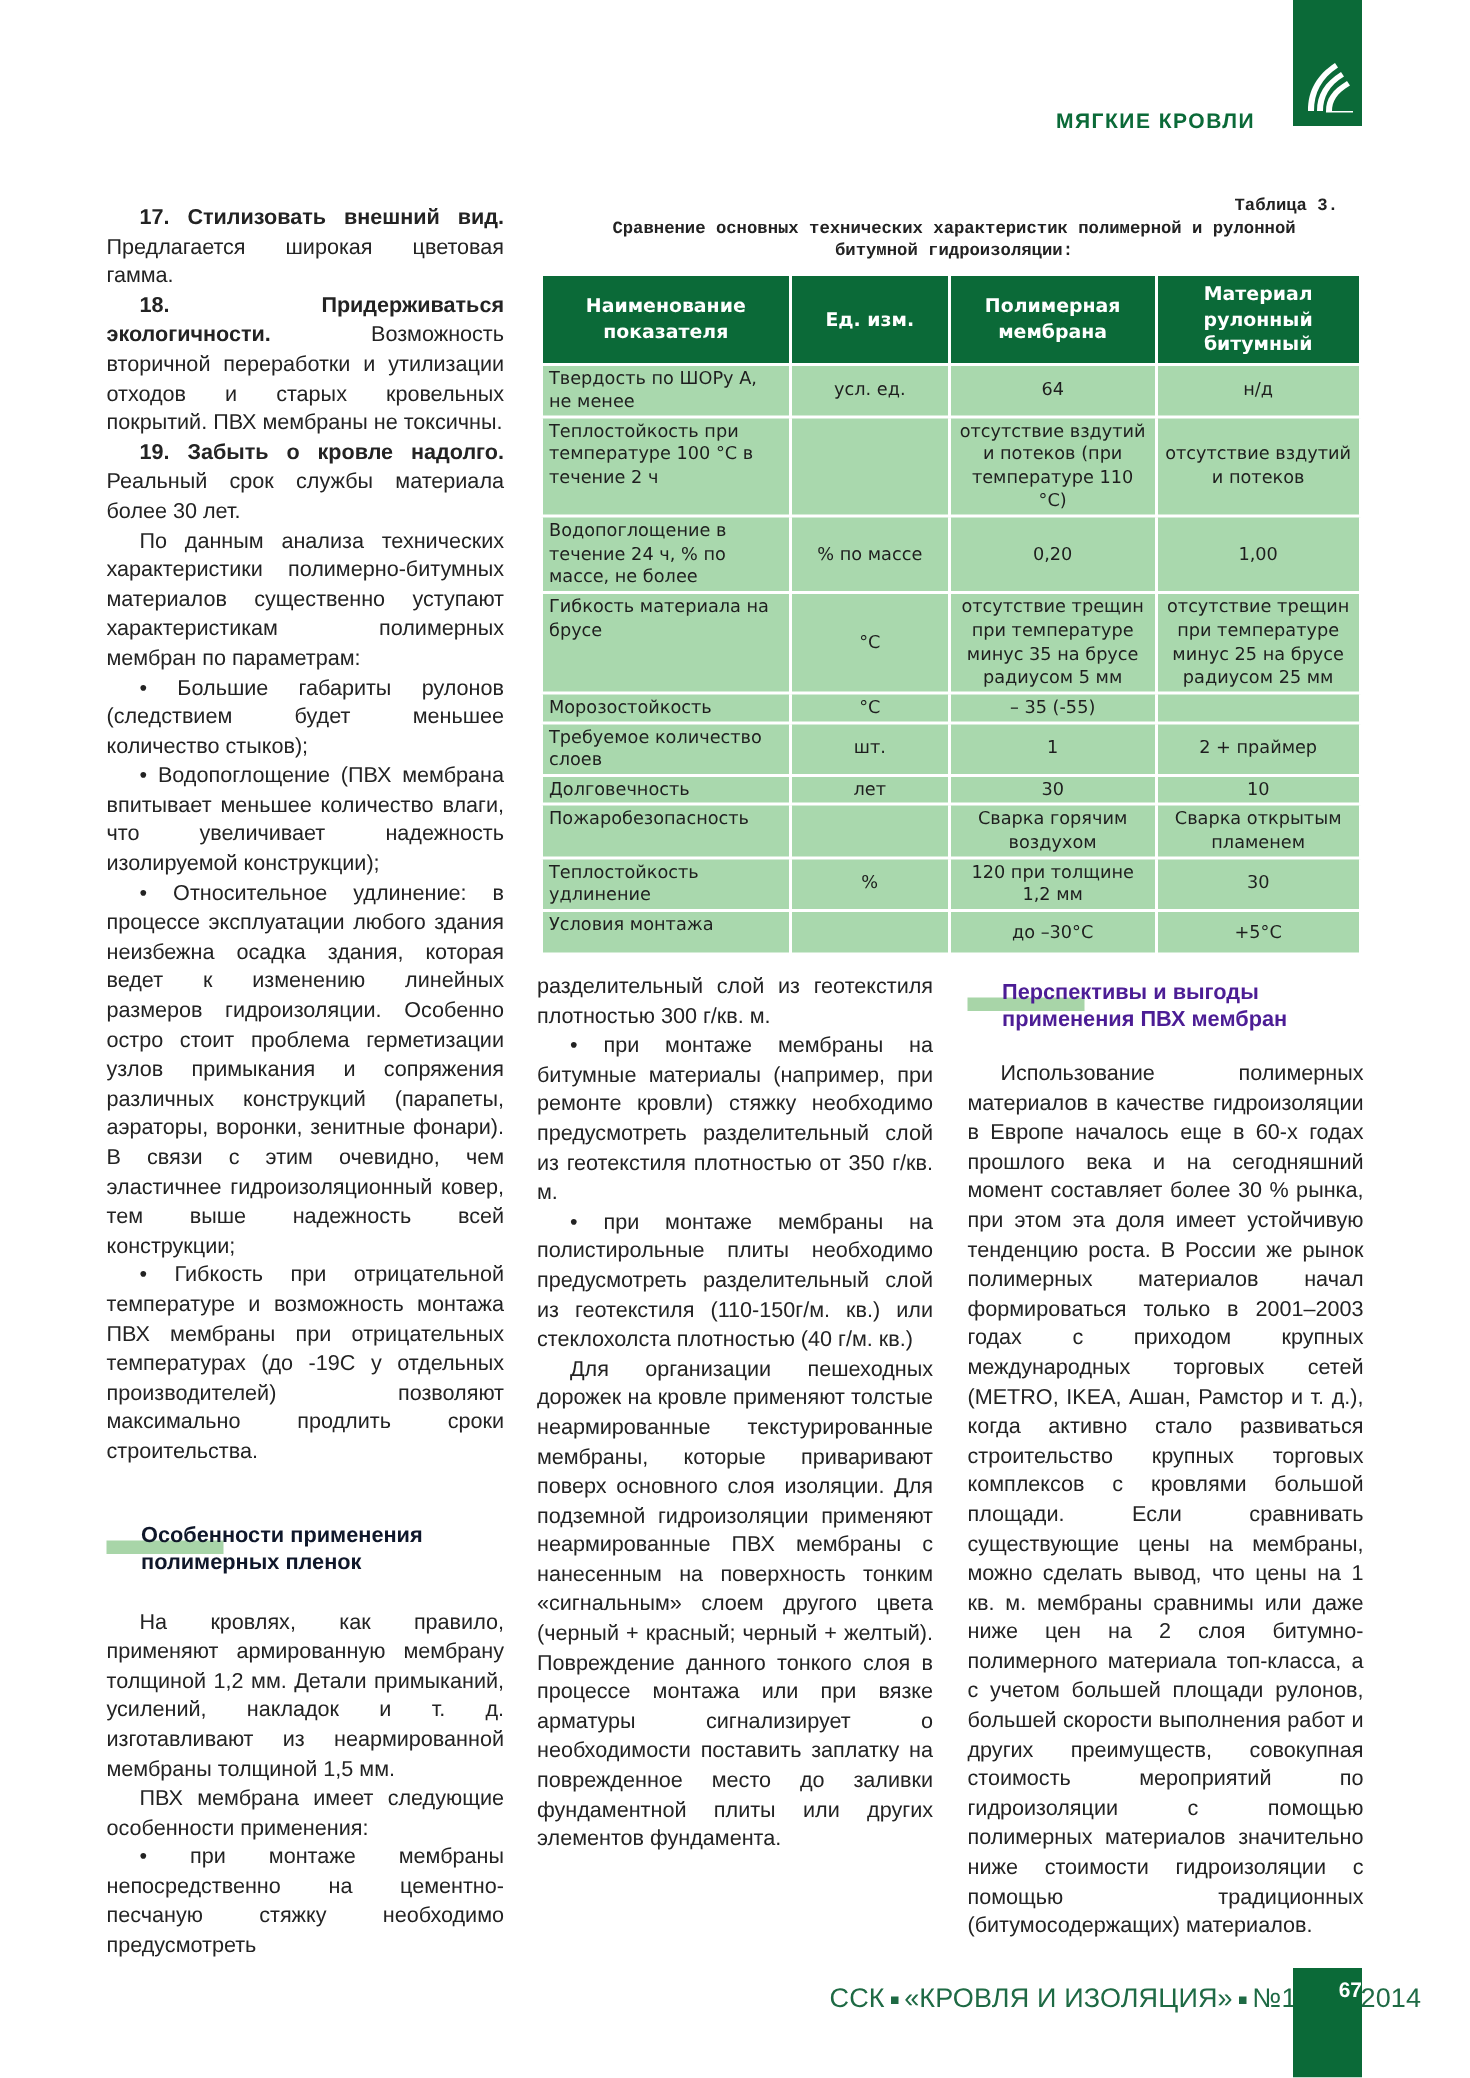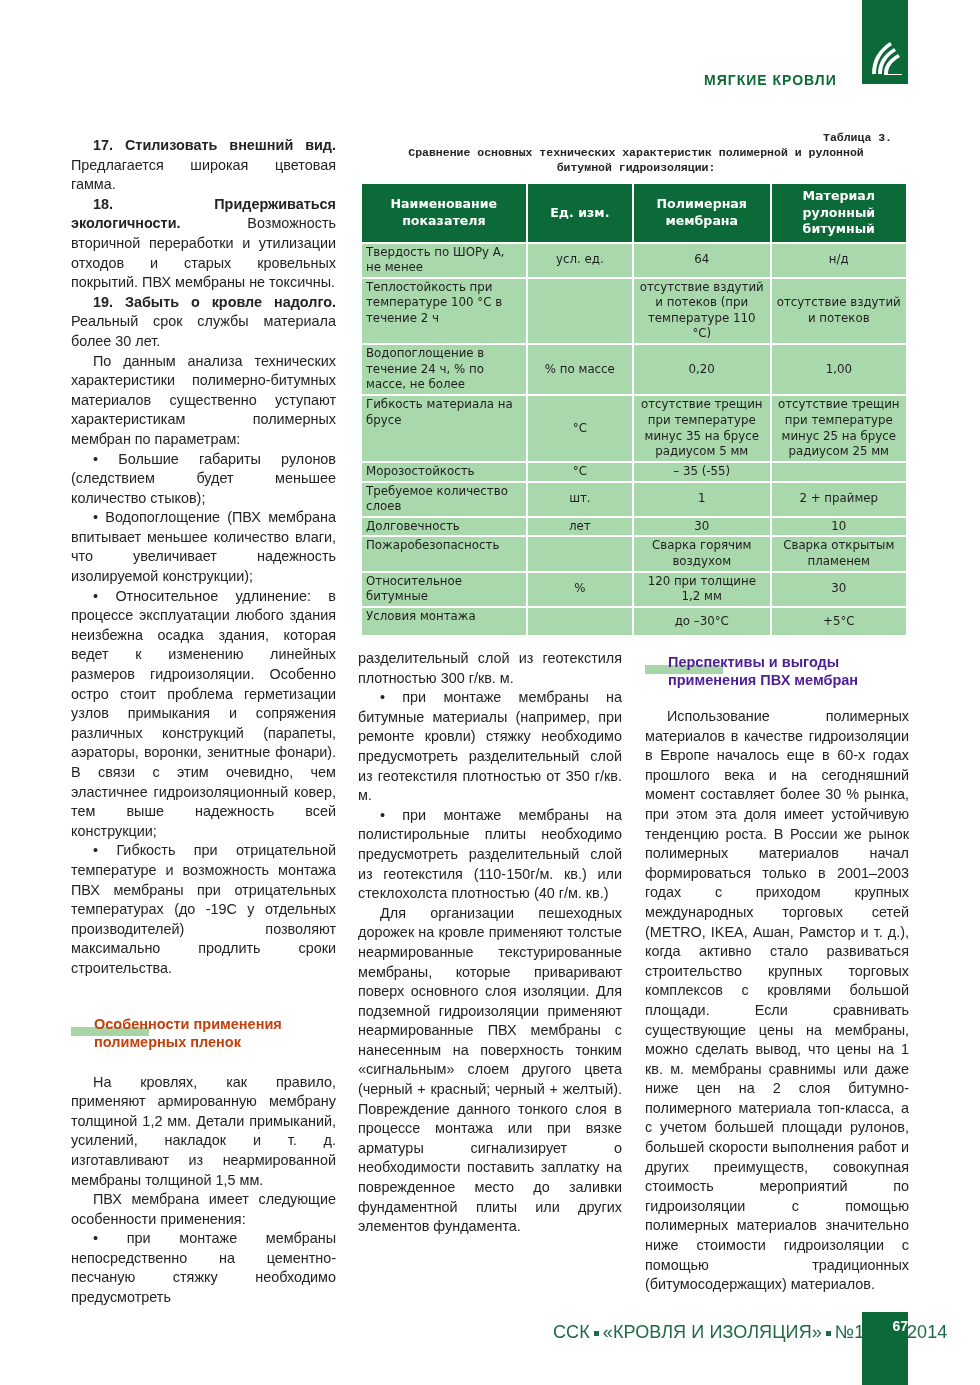--- a/index.html
+++ b/index.html
@@ -11,21 +11,21 @@
   .section-title { position: absolute; left: 704px; top: 72px; font-size: 14px; font-weight: bold; letter-spacing: 1px; color: #0b6a38; }
 
   .col { position: absolute; font-size: 14.4px; line-height: 19.6px; text-align: justify; color: #232323; }
   .col p { text-indent: 22px; }
   .col p.noindent { text-indent: 0; }
   .col b { font-weight: bold; }
   .col-left { left: 71px; top: 136px; width: 265px; }
   .col-mid { left: 358px; top: 649px; width: 264px; }
   .col-right { left: 645px; top: 707px; width: 264px; }
 
-  .subhead { position: relative; font-weight: bold; font-size: 14.5px; line-height: 18px; color: #c2410c; margin: 36px 0 22px 0; padding-left: 23px; text-align: left; }
+  .subhead { position: relative; font-weight: bold; font-size: 14.5px; line-height: 18px; color: #0f172a; margin: 36px 0 22px 0; padding-left: 23px; text-align: left; }
   .subhead .bar { position: absolute; left: 0; top: 12px; width: 78px; height: 9px; background: #a8d5a8; z-index: 0; }
   .subhead span.t { position: relative; z-index: 1; }
   .subhead-right { position: absolute; left: 645px; top: 653px; width: 264px; font-weight: bold; font-size: 14.5px; line-height: 18px; color: #4c1d95; padding-left: 23px; }
   .subhead-right .bar { position: absolute; left: 0; top: 12px; width: 78px; height: 9px; background: #a8d5a8; }
   .subhead-right span.t { position: relative; z-index: 1; }
 
   .table-caption { position: absolute; left: 360px; top: 130px; width: 532px; font-family: Liberation Mono, monospace; font-size: 11.5px; font-weight: bold; color: #222; line-height: 15px; }
   .table-caption .num { text-align: right; display: block; }
   .table-caption .title { text-align: center; display: block; padding-left: 20px; }
 
@@ -136,21 +136,21 @@
       <td>30</td>
       <td>10</td>
     </tr>
     <tr style="height:35px">
       <td class="name">Пожаробезопасность</td>
       <td></td>
       <td>Сварка горячим воздухом</td>
       <td>Сварка открытым пламенем</td>
     </tr>
     <tr style="height:35px">
-      <td class="name">Относительное битумные</td>
+      <td class="name">Теплостойкость удлинение</td>
       <td>%</td>
       <td>120 при толщине 1,2 мм</td>
       <td>30</td>
     </tr>
     <tr style="height:29px">
       <td class="name">Условия монтажа</td>
       <td></td>
       <td>до –30°С</td>
       <td>+5°С</td>
     </tr>

